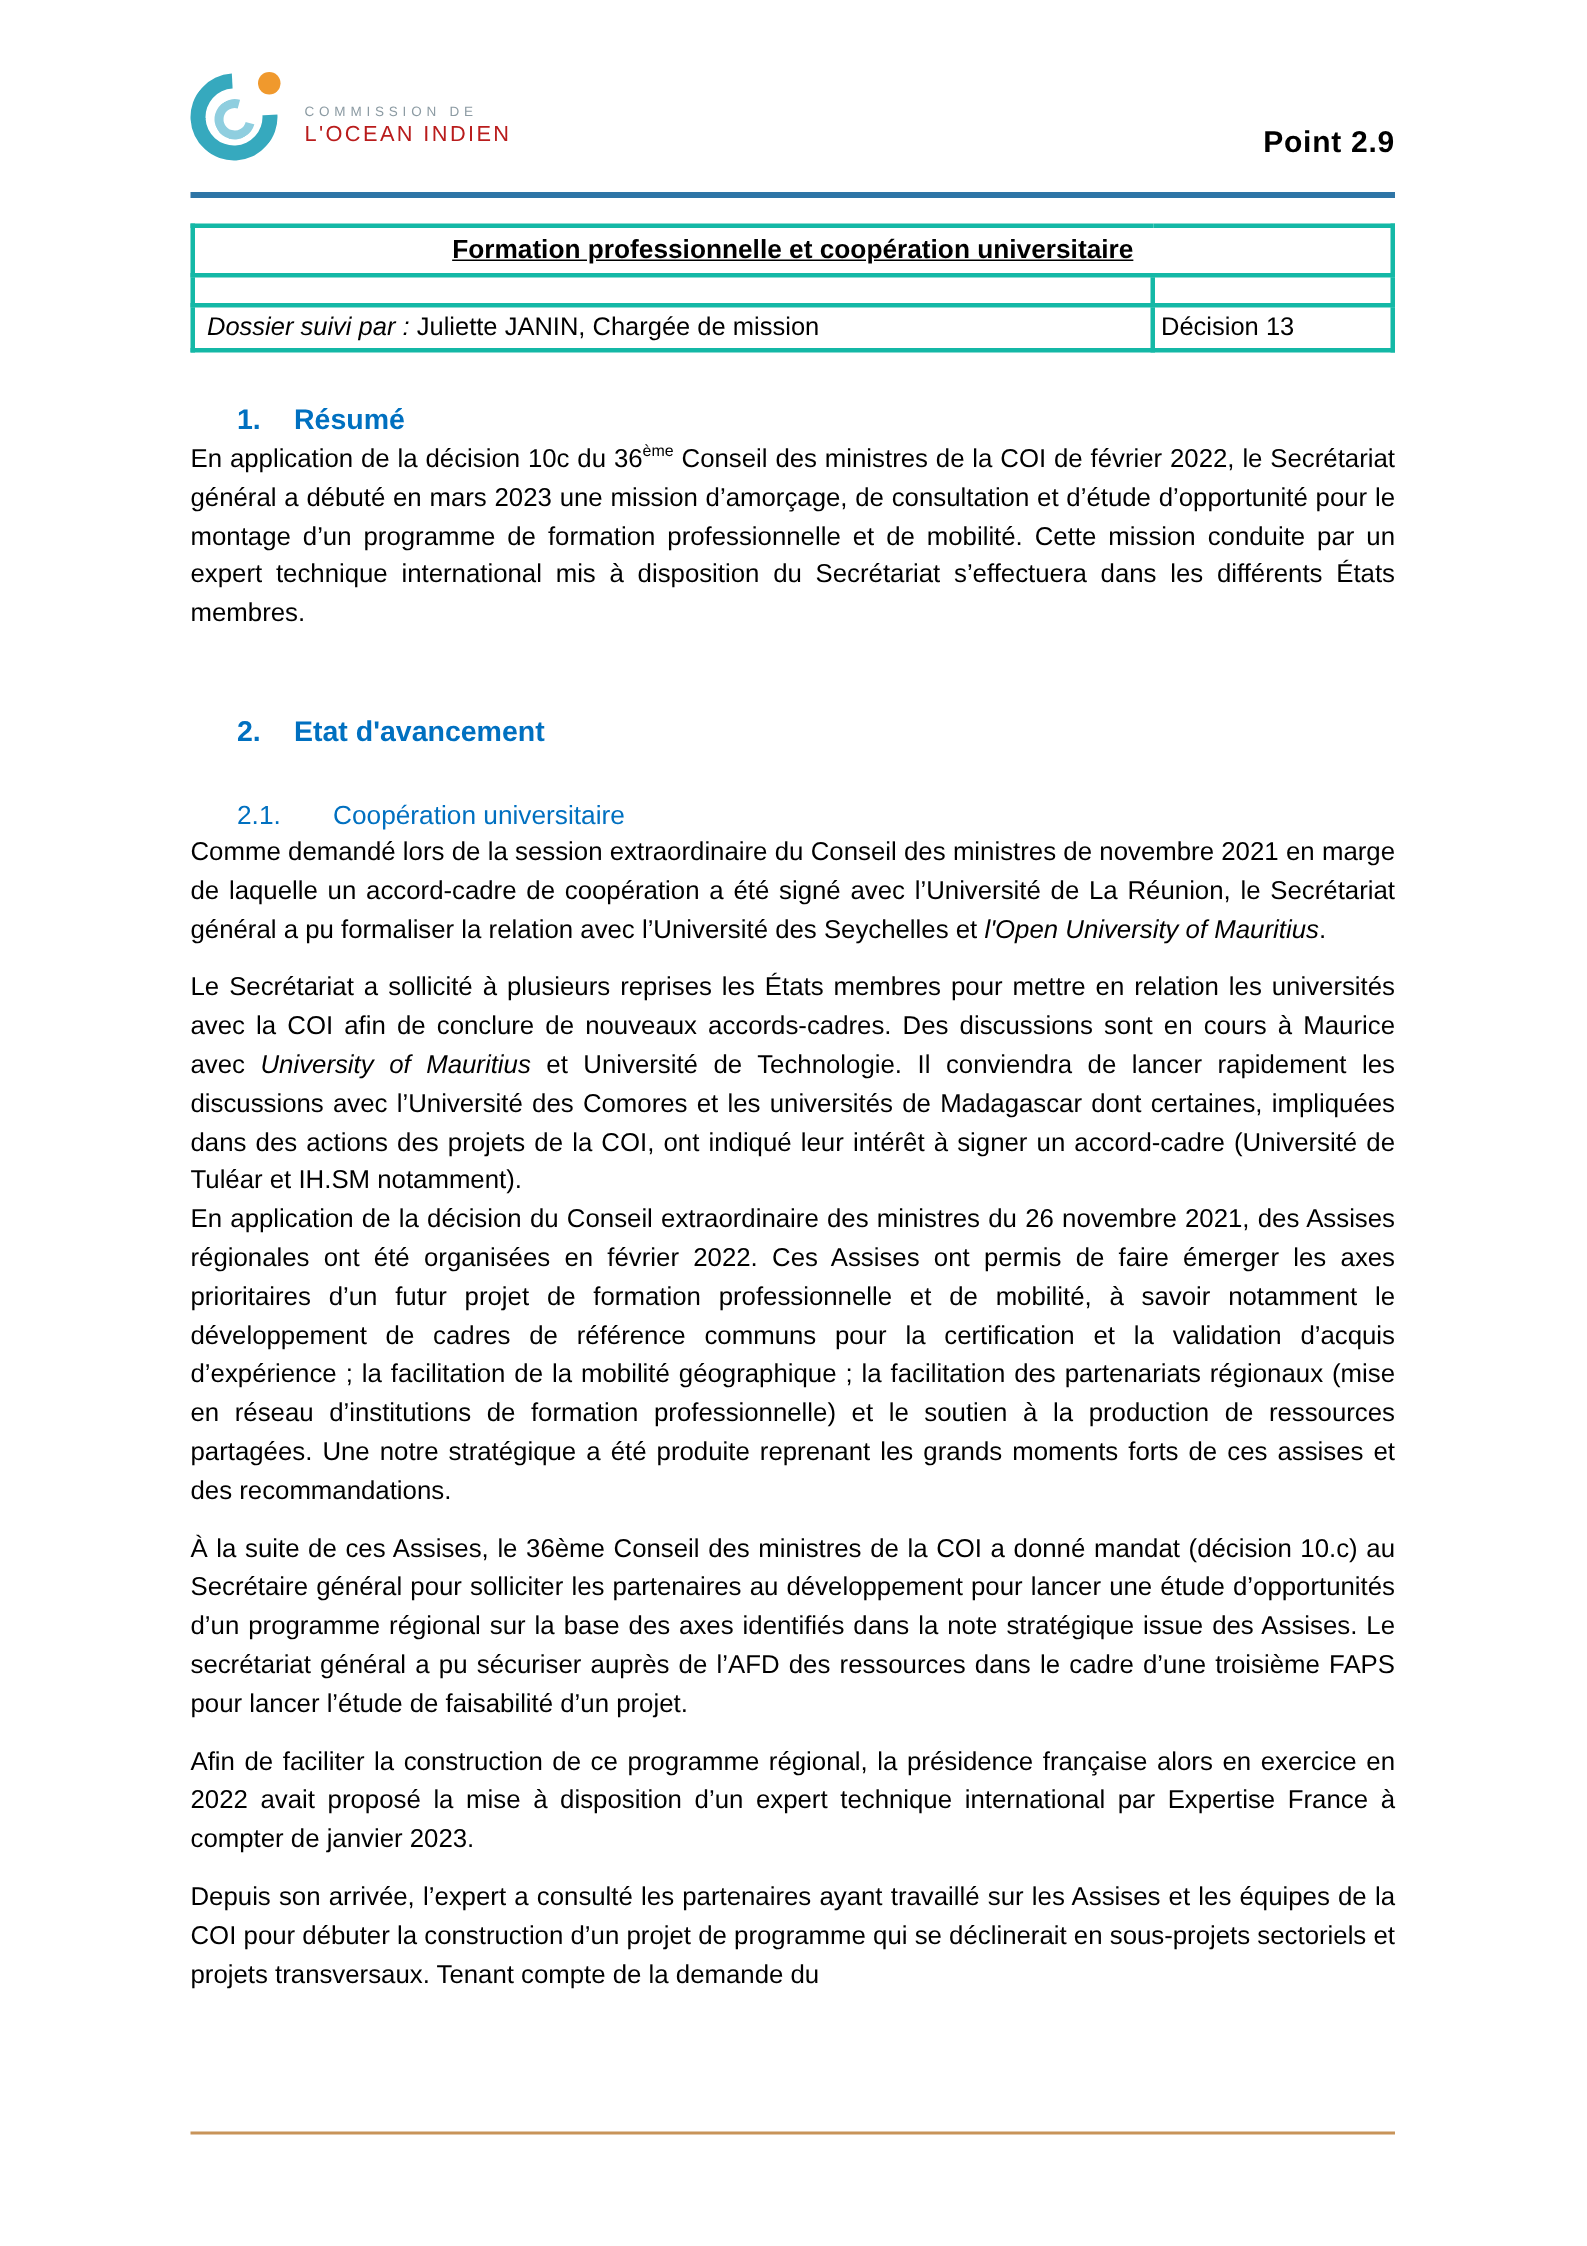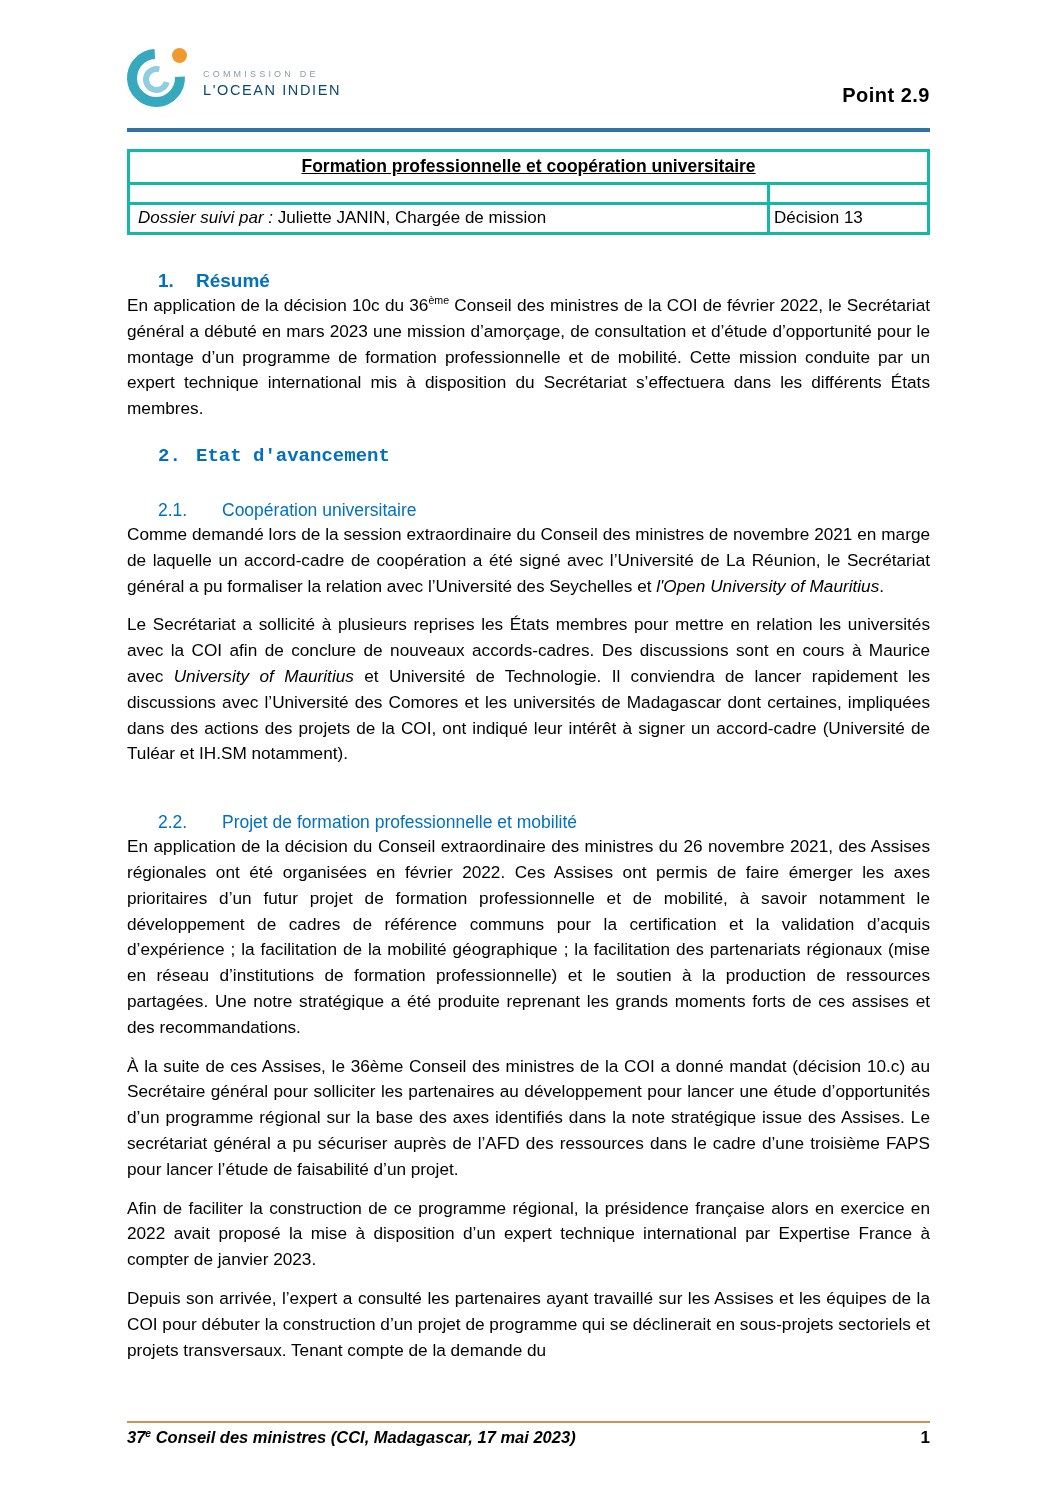--- a/index.html
+++ b/index.html
@@ -60,21 +60,21 @@
     border-radius: 50%;
     background: var(--logo-orange);
   }
   .logo-text { padding-top: 8px; }
   .logo-line1 {
     font-size: 9px; letter-spacing: 3.2px;
     color: var(--logo-text); white-space: nowrap;
   }
   .logo-line2 {
     font-size: 14.5px; letter-spacing: 1.6px;
-    color: #0c4a6e; margin-top: 3px; white-space: nowrap;
+    color: #b91c1c; margin-top: 3px; white-space: nowrap;
   }
   .point-label {
     margin-top: 37px;
     font-size: 20px; font-weight: bold;
     letter-spacing: 0.5px;
   }
   .rule-blue {
     height: 4px;
     background: var(--rule-blue);
     margin-top: 17px;
@@ -127,21 +127,21 @@
   .para {
     font-size: 17.2px;
     line-height: 25.8px;
     text-align: justify;
     margin: 13px 0 0 0;
   }
   .para em { font-style: italic; }
   sup { font-size: 62%; line-height: 0; vertical-align: super; }
 
   .mt-h1-first { margin-top: 34px; }
-  .mt-h1-sec2  { margin-top: 22px; font-family: Liberation Mono, monospace; }
+  .mt-h1-sec2  { margin-top: 55px; }
   .mt-h2-21    { margin-top: 31px; }
   .mt-h2-22    { margin-top: 44px; }
   .mt-p-first  { margin-top: 0; }
 
   
   .rule-orange {
     position: absolute;
     left: 127px; right: 128px; top: 1421px;
     height: 2px;
     background: var(--rule-orange);
@@ -202,25 +202,20 @@
 
   <h1 class="sec-h1 mt-h1-first"><span class="num">1.</span><span>Résumé</span></h1>
   <p class="para mt-p-first"><span>En application de la décision 10c du 36</span><sup>ème</sup><span> Conseil des ministres de la COI de février 2022, le Secrétariat général a débuté en mars 2023 une mission d’amorçage, de consultation et d’étude d’opportunité pour le montage d’un programme de formation professionnelle et de mobilité. Cette mission conduite par un expert technique international mis à disposition du Secrétariat s’effectuera dans les différents États membres.</span></p>
 
   <h1 class="sec-h1 mt-h1-sec2"><span class="num">2.</span><span>Etat d'avancement</span></h1>
 
   <h2 class="sec-h2 mt-h2-21"><span class="num">2.1.</span><span>Coopération universitaire</span></h2>
   <p class="para mt-p-first"><span>Comme demandé lors de la session extraordinaire du Conseil des ministres de novembre 2021 en marge de laquelle un accord-cadre de coopération a été signé avec l’Université de La Réunion, le Secrétariat général a pu formaliser la relation avec l’Université des Seychelles et </span><em>l'Open University of Mauritius</em><span>.</span></p>
   <p class="para"><span>Le Secrétariat a sollicité à plusieurs reprises les États membres pour mettre en relation les universités avec la COI afin de conclure de nouveaux accords-cadres. Des discussions sont en cours à Maurice avec </span><em>University of Mauritius</em><span> et Université de Technologie. Il conviendra de lancer rapidement les discussions avec l’Université des Comores et les universités de Madagascar dont certaines, impliquées dans des actions des projets de la COI, ont indiqué leur intérêt à signer un accord-cadre (Université de Tuléar et IH.SM notamment).</span></p>
 
-  <h2 class="sec-h2 mt-h2-22"><span class="num">2.2.</span><span>Projet de formation professionnelle et mobilité</span></h2>
   <p class="para mt-p-first"><span>En application de la décision du Conseil extraordinaire des ministres du 26 novembre 2021, des Assises régionales ont été organisées en février 2022. Ces Assises ont permis de faire émerger les axes prioritaires d’un futur projet de formation professionnelle et de mobilité, à savoir notamment le développement de cadres de référence communs pour la certification et la validation d’acquis d’expérience ; la facilitation de la mobilité géographique ; la facilitation des partenariats régionaux (mise en réseau d’institutions de formation professionnelle) et le soutien à la production de ressources partagées. Une notre stratégique a été produite reprenant les grands moments forts de ces assises et des recommandations.</span></p>
   <p class="para"><span>À la suite de ces Assises, le 36ème Conseil des ministres de la COI a donné mandat (décision 10.c) au Secrétaire général pour solliciter les partenaires au développement pour lancer une étude d’opportunités d’un programme régional sur la base des axes identifiés dans la note stratégique issue des Assises. Le secrétariat général a pu sécuriser auprès de l’AFD des ressources dans le cadre d’une troisième FAPS pour lancer l’étude de faisabilité d’un projet.</span></p>
   <p class="para"><span>Afin de faciliter la construction de ce programme régional, la présidence française alors en exercice en 2022 avait proposé la mise à disposition d’un expert technique international par Expertise France à compter de janvier 2023.</span></p>
   <p class="para"><span>Depuis son arrivée, l’expert a consulté les partenaires ayant travaillé sur les Assises et les équipes de la COI pour débuter la construction d’un projet de programme qui se déclinerait en sous-projets sectoriels et projets transversaux. Tenant compte de la demande du</span></p>
 
   <div class="rule-orange"></div>
-  <div class="footer-row">
-    <div class="footer-left"><span>37</span><sup>e</sup><span> Conseil des ministres (CCI, Madagascar, 17 mai 2023)</span></div>
-    <div class="footer-page">1</div>
-  </div>
 
 </div>
 
 </body></html>

